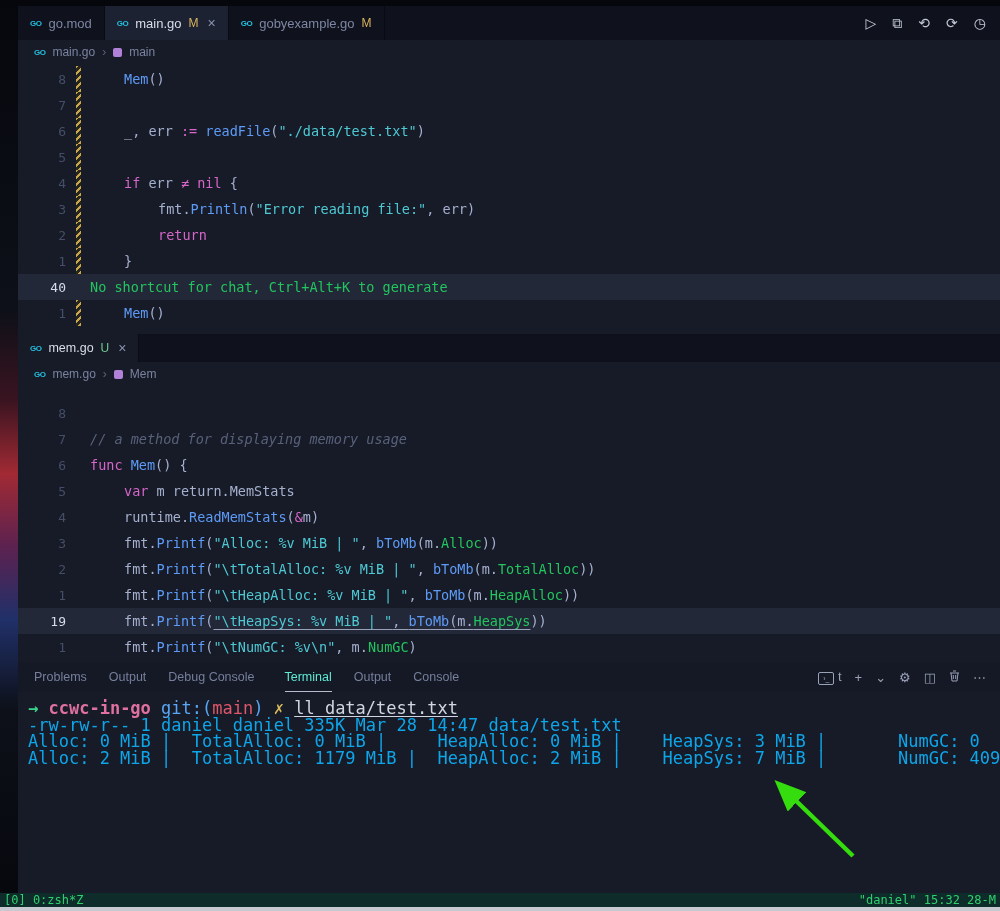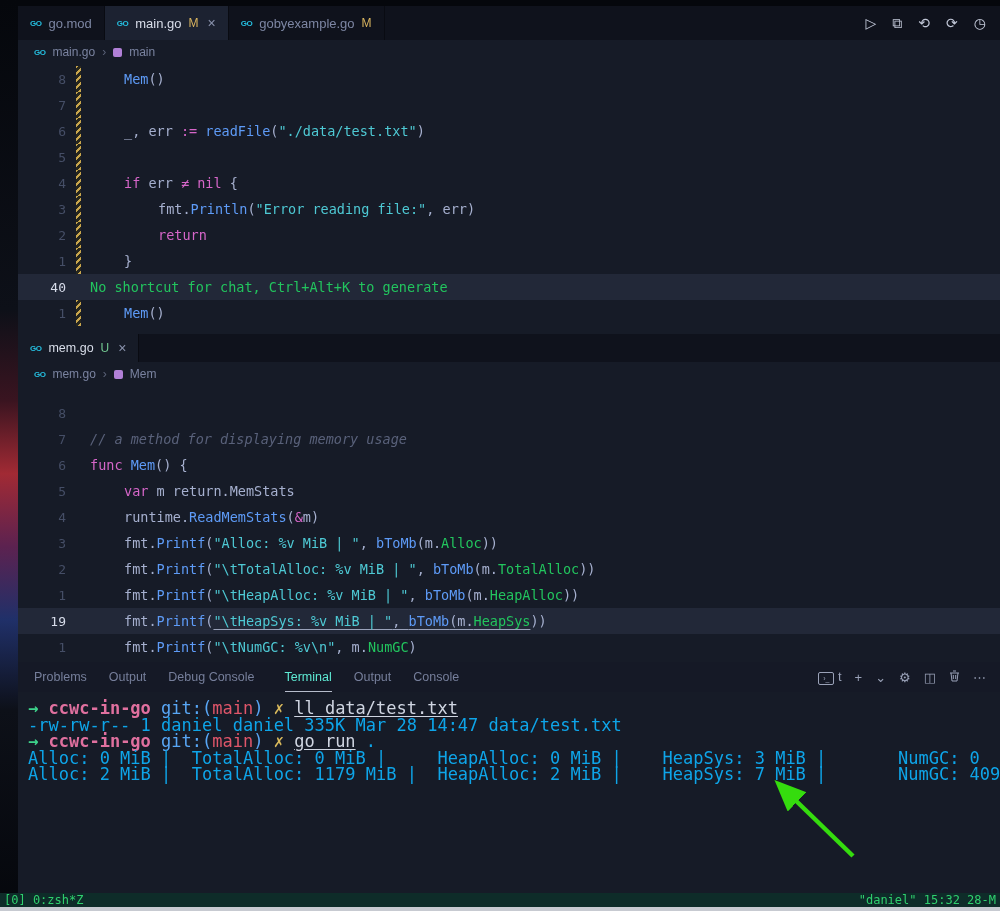--- a/index.html
+++ b/index.html
@@ -190,21 +190,20 @@
       <span><svg width="11" height="12" viewBox="0 0 11 12" fill="none" stroke="#9aa2b8" stroke-width="1">
             <path d="M1 3h9M4 1h3M2 3l1 8h5l1-8M4.3 5v4M6.7 5v4"></path>
           </svg></span>
       <span>⋯</span>
     </div>
   </div>
 
   <div class="terminal">
       <div class="trow"><span class="ts tarrow">→ </span><span class="ts tdir">ccwc-in-go </span><span class="ts tblue">git:(</span><span class="ts tred">main</span><span class="ts tblue">) </span><span class="ts tyellow">✗ </span><span class="ts tcmd">ll data/test.txt</span></div>
       <div class="trow"><span class="ts tfg">-rw-rw-r-- 1 daniel daniel 335K Mar 28 14:47 data/test.txt</span></div>
-      <div class="trow"><span class="ts tarrow">→ </span><span class="ts tdir">ccwc-in-go </span><span class="ts tblue">git:(</span><span class="ts tred">main</span><span class="ts tblue">) </span><span class="ts tyellow">✗ </span><span class="ts tcmd">go run</span><span class="ts tfg"> .</span></div>
       <div class="trow"><span class="ts tfg">Alloc: 0 MiB |  TotalAlloc: 0 MiB |     HeapAlloc: 0 MiB |    HeapSys: 3 MiB |       NumGC: 0</span></div>
       <div class="trow"><span class="ts tfg">Alloc: 2 MiB |  TotalAlloc: 1179 MiB |  HeapAlloc: 2 MiB |    HeapSys: 7 MiB |       NumGC: 409</span></div>
     </div>
 
 </div>
 
 <div class="tmux">
   <span>[0] 0:zsh*Z</span>
   <span>"daniel" 15:32 28-M</span>
 </div>

